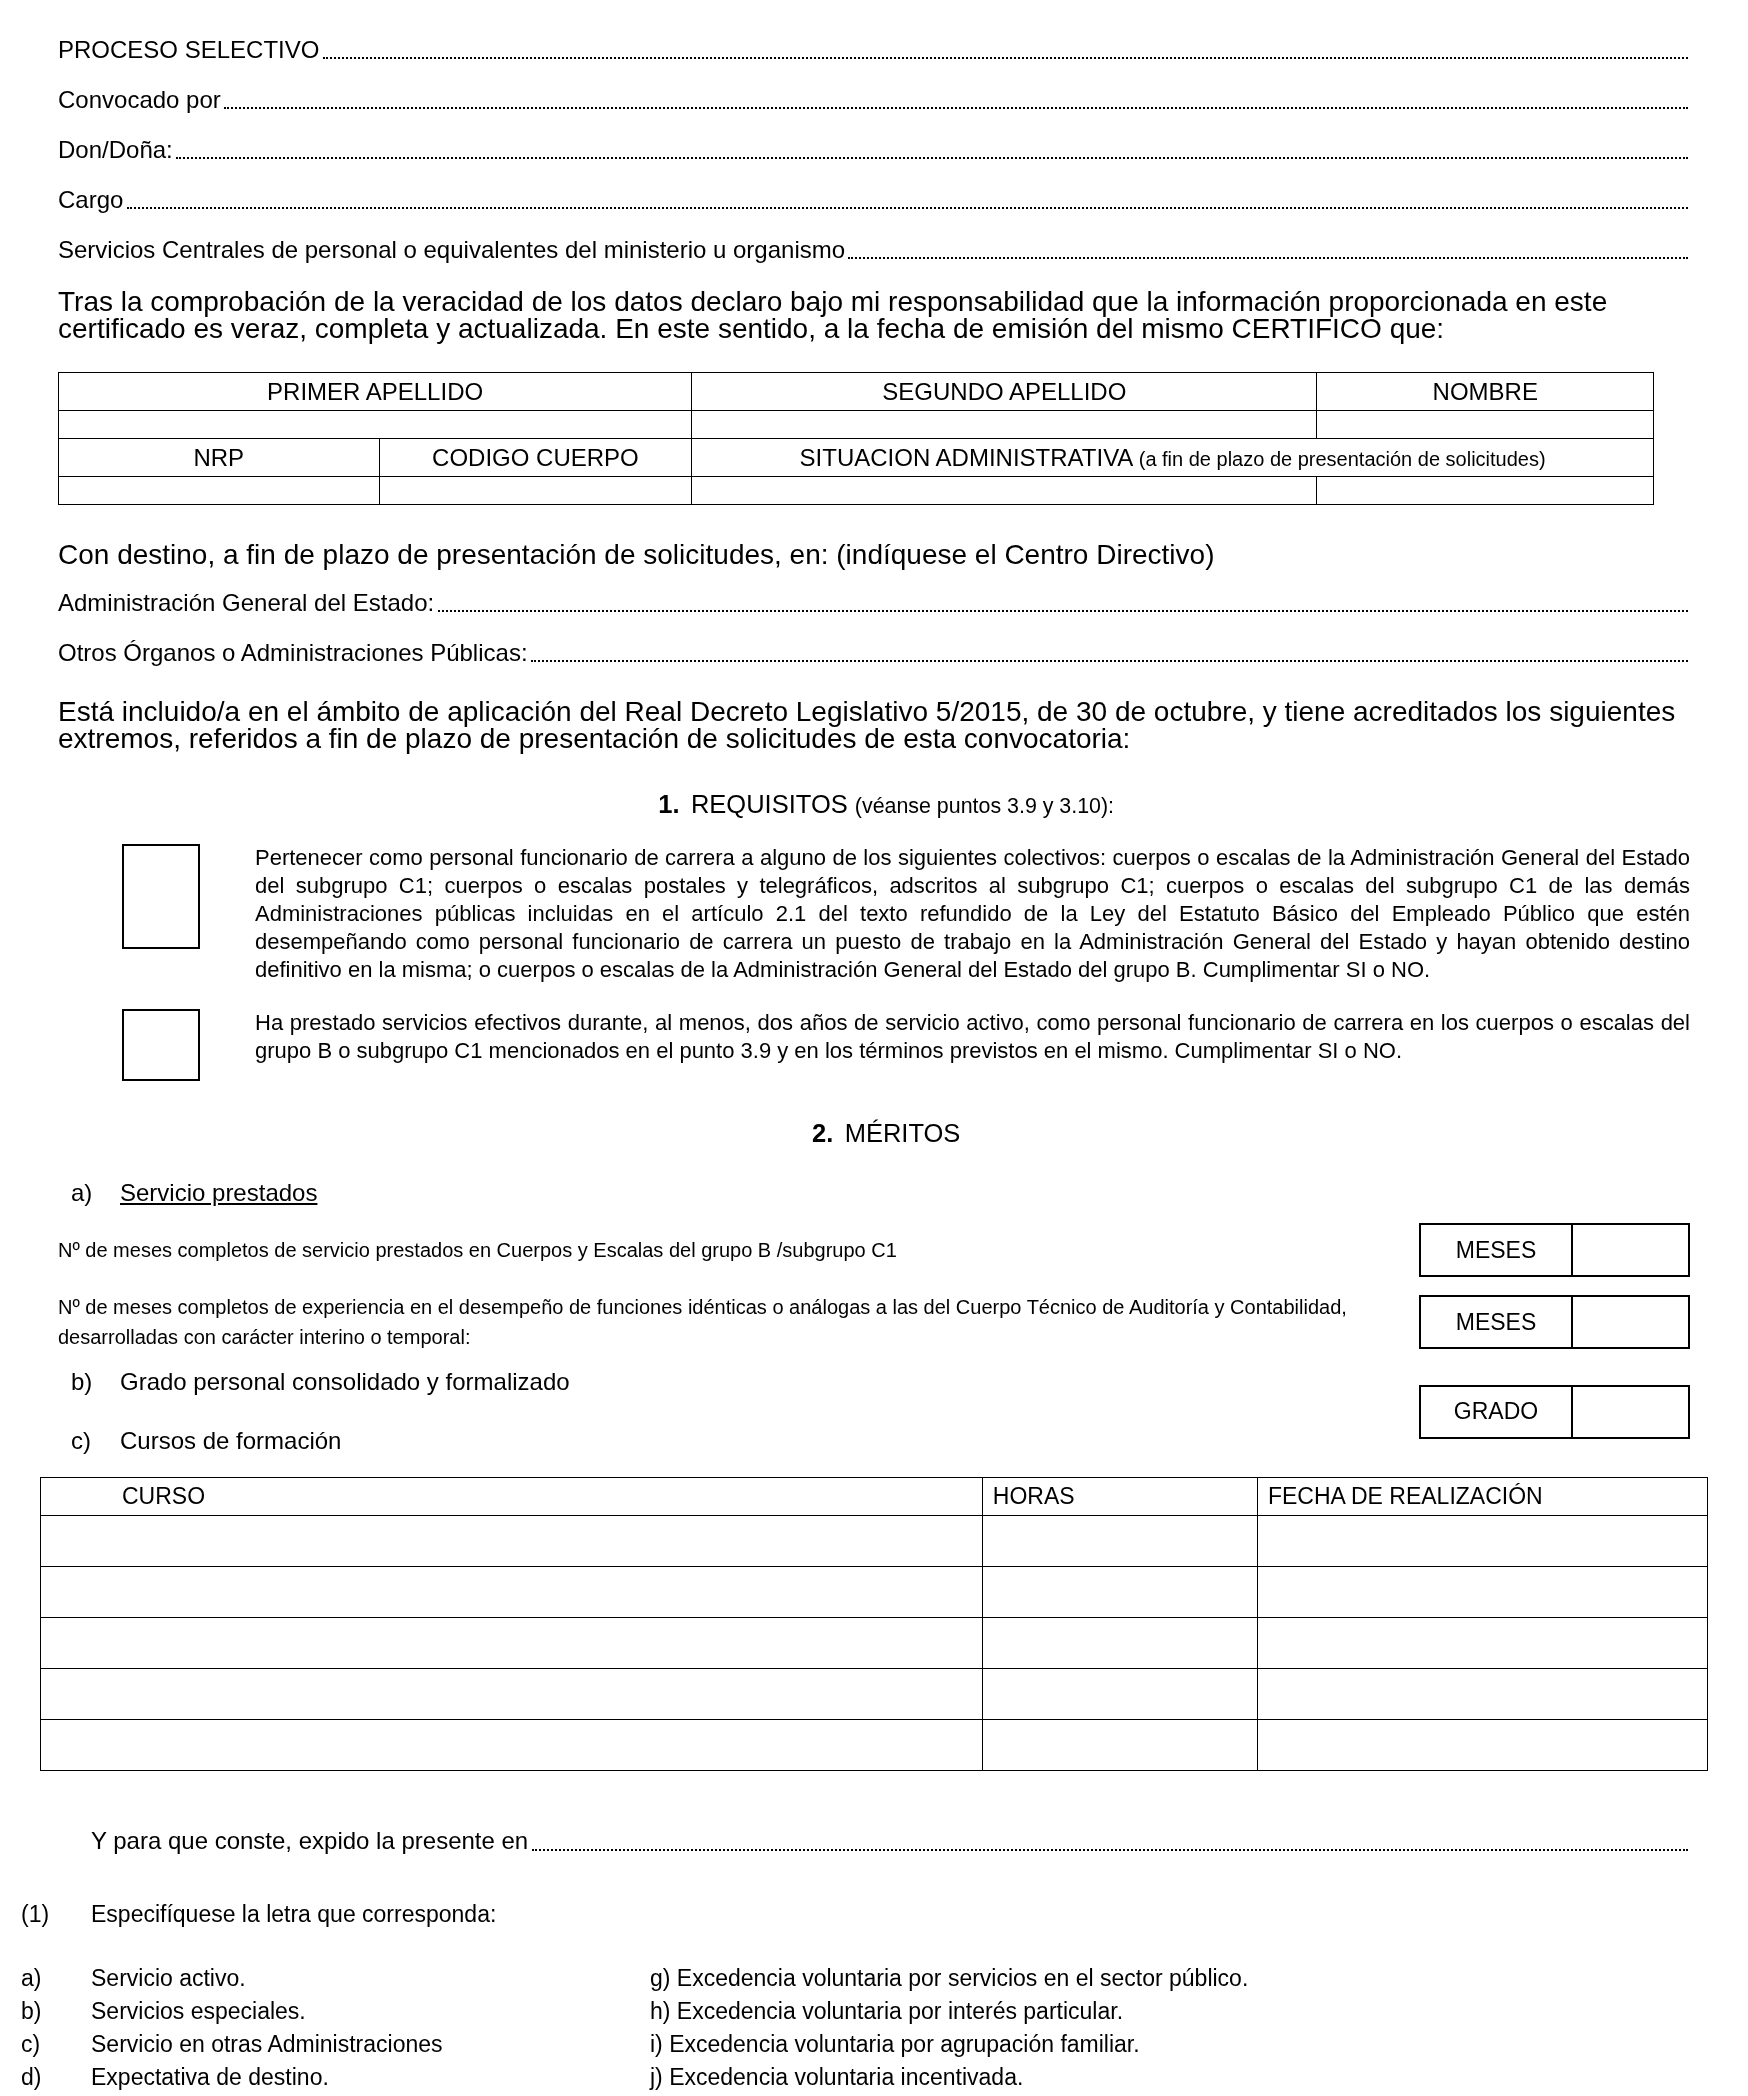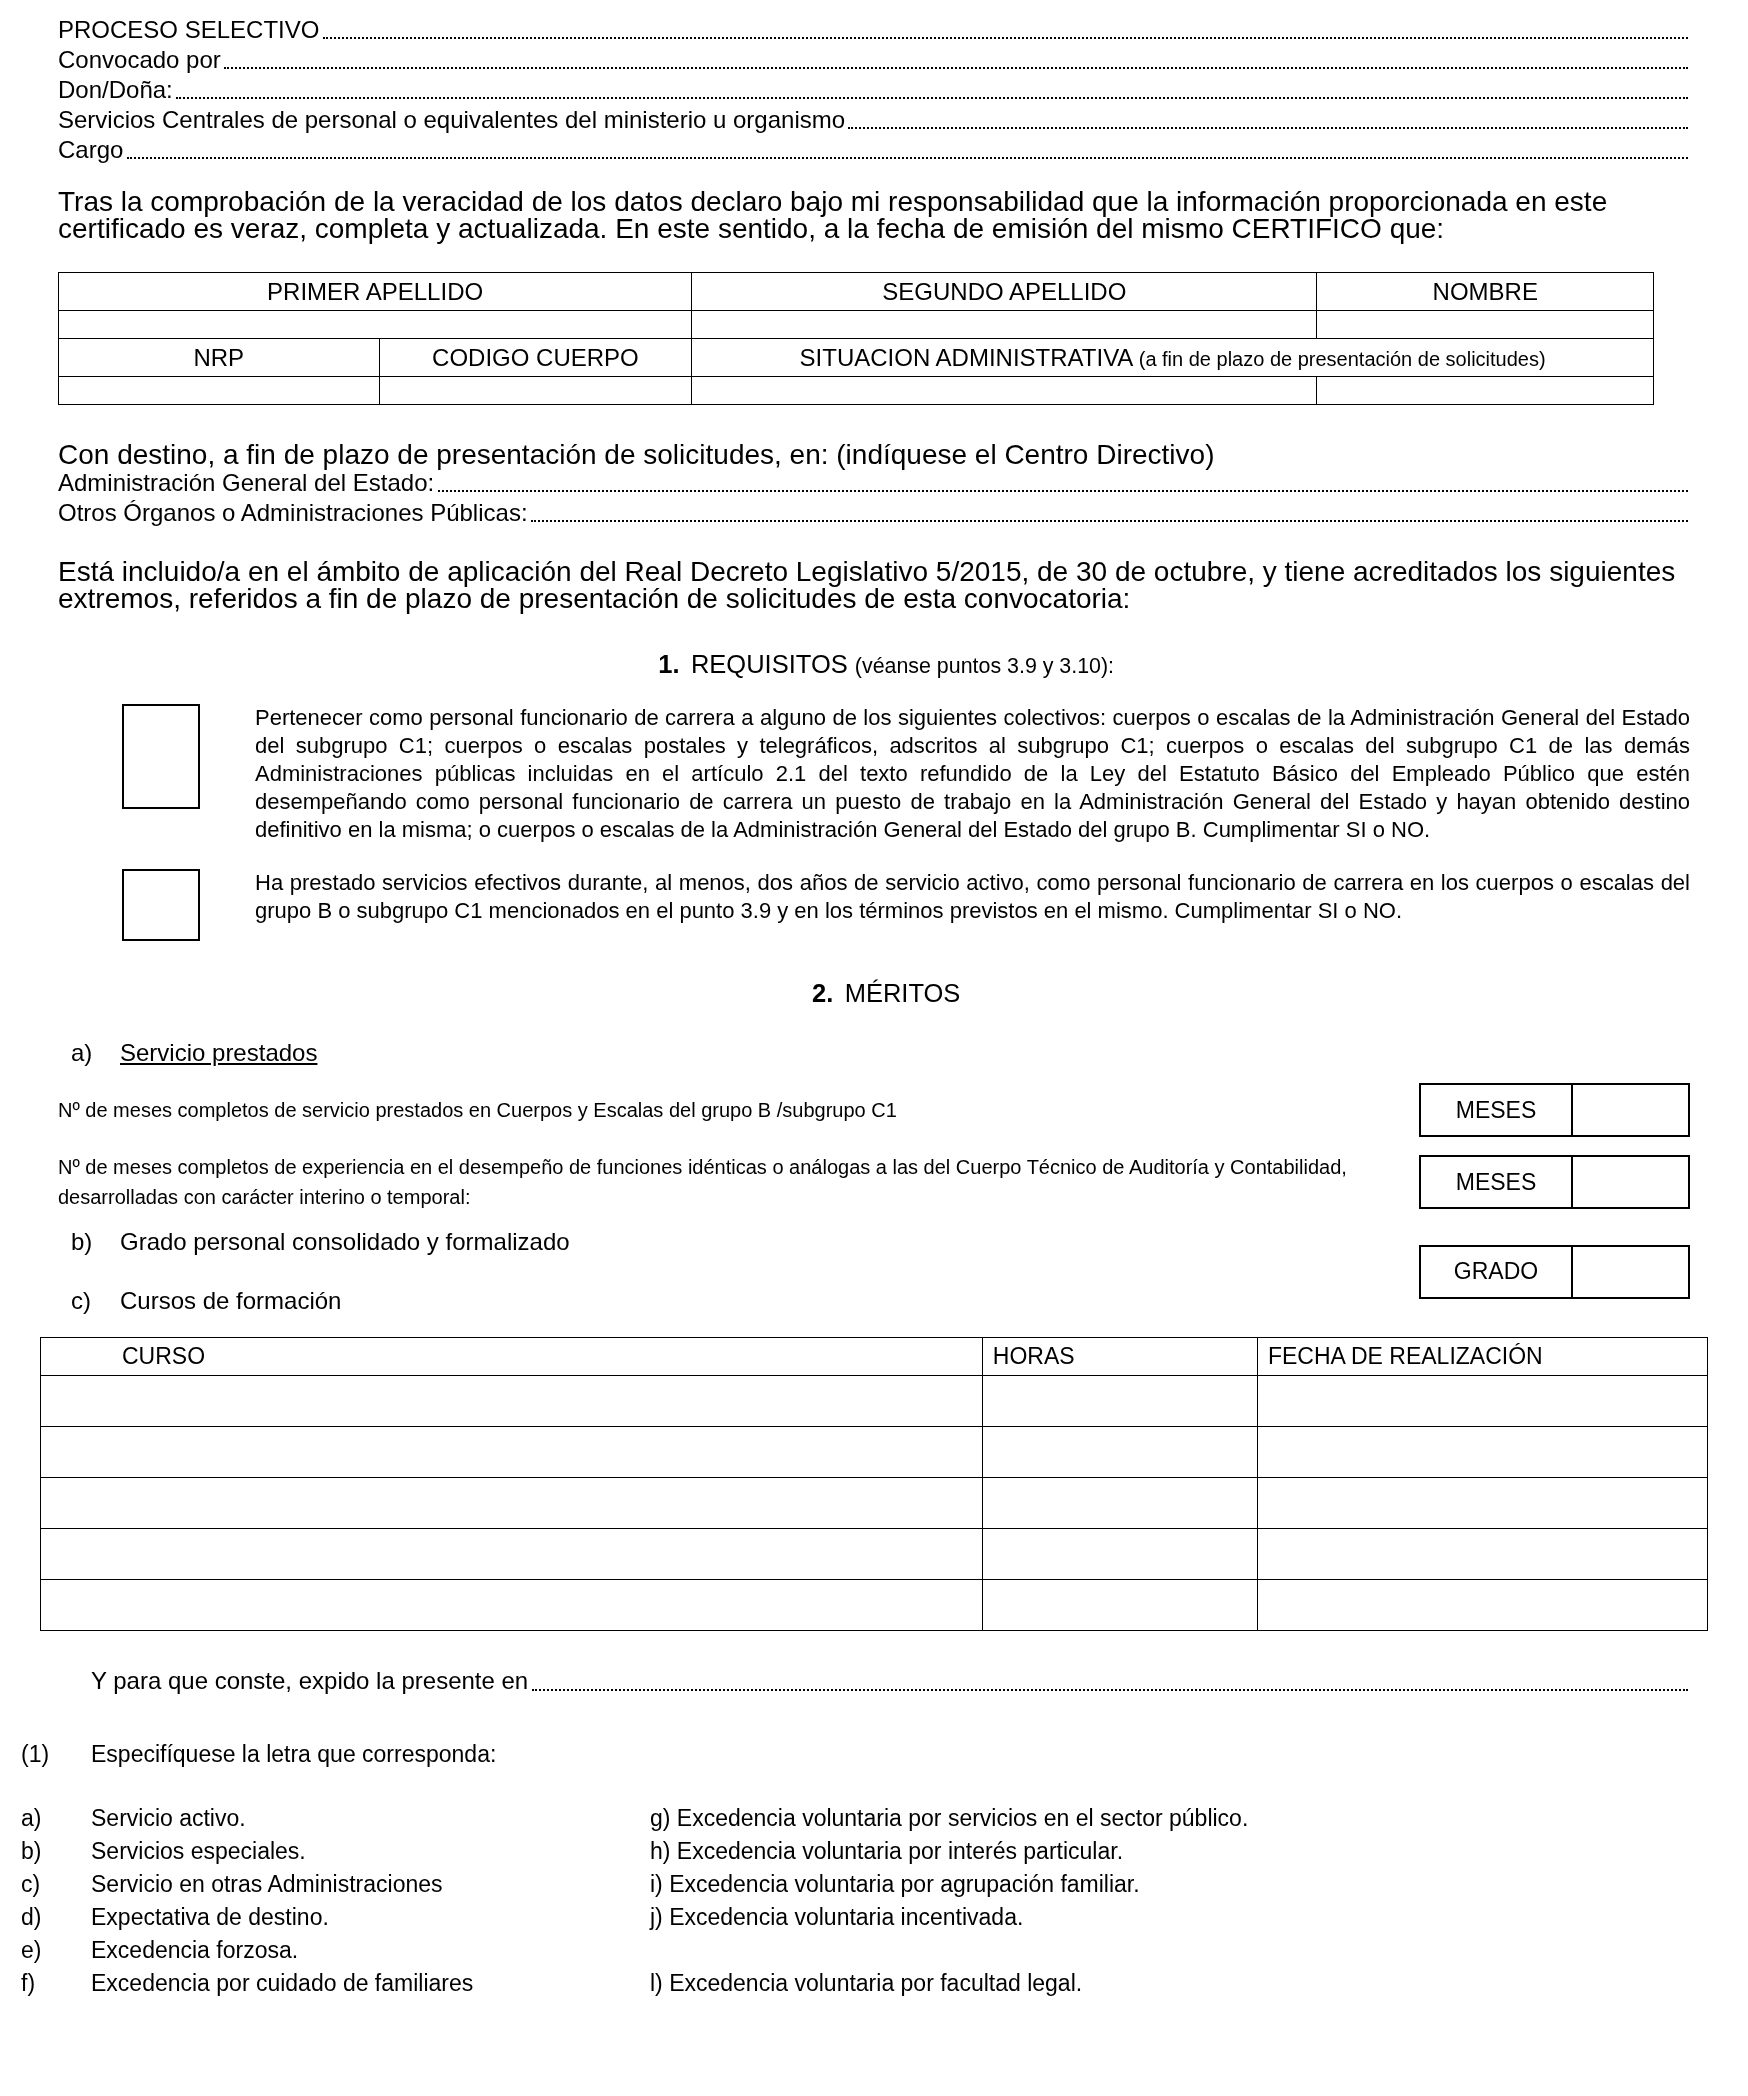--- a/index.html
+++ b/index.html
@@ -7,21 +7,21 @@
   body {
     width: 1748px;
     min-height: 2096px;
     font-family: "Liberation Sans", "DejaVu Sans", sans-serif;
     color: #000;
   }
   .page { padding: 15px 58px 33px 58px; }
 
   
   .fieldline { display: flex; font-size: 24px; line-height: 30px; }
-  .fieldline .lbl { white-space: nowrap; }
+  .fieldline .lbl { white-space: nowrap; margin-top: 20px; }
   .leader { flex: 1; border-bottom: 2.5px dotted #000; margin: 0 1.6px 5.8px 3.3px; }
 
   .para { font-size: 28px; line-height: 27px; }
   .mt28 { margin-top: 23px; }
   .mt36 { margin-top: 30px; }
   .mt44 { margin-top: 36px; }
 
   
   .t1 { border-collapse: collapse; table-layout: fixed; width: 1596px; margin-top: 30px; }
   .t1 td { border: 1.6px solid #000; font-size: 24px; text-align: center; padding: 2.5px 5px; vertical-align: middle; }
@@ -83,25 +83,25 @@
     </div>
     <div class="fieldline">
       <span class="lbl">Convocado por</span>
       <span class="leader"></span>
     </div>
     <div class="fieldline">
       <span class="lbl">Don/Doña:</span>
       <span class="leader"></span>
     </div>
     <div class="fieldline">
+      <span class="lbl">Cargo</span>
+      <span class="leader"></span>
+    </div>
+    <div class="fieldline">
       <span class="lbl">Servicios Centrales de personal o equivalentes del ministerio u organismo</span>
-      <span class="leader"></span>
-    </div>
-    <div class="fieldline">
-      <span class="lbl">Cargo</span>
       <span class="leader"></span>
     </div>
   </div>
 
   <p class="para mt28">Tras la comprobación de la veracidad de los datos declaro bajo mi responsabilidad que la información proporcionada en este certificado es veraz, completa y actualizada. En este sentido, a la fecha de emisión del mismo CERTIFICO que:</p>
 
   <table class="t1">
     <colgroup>
         <col style="width:20.1%">
         <col style="width:19.6%">

